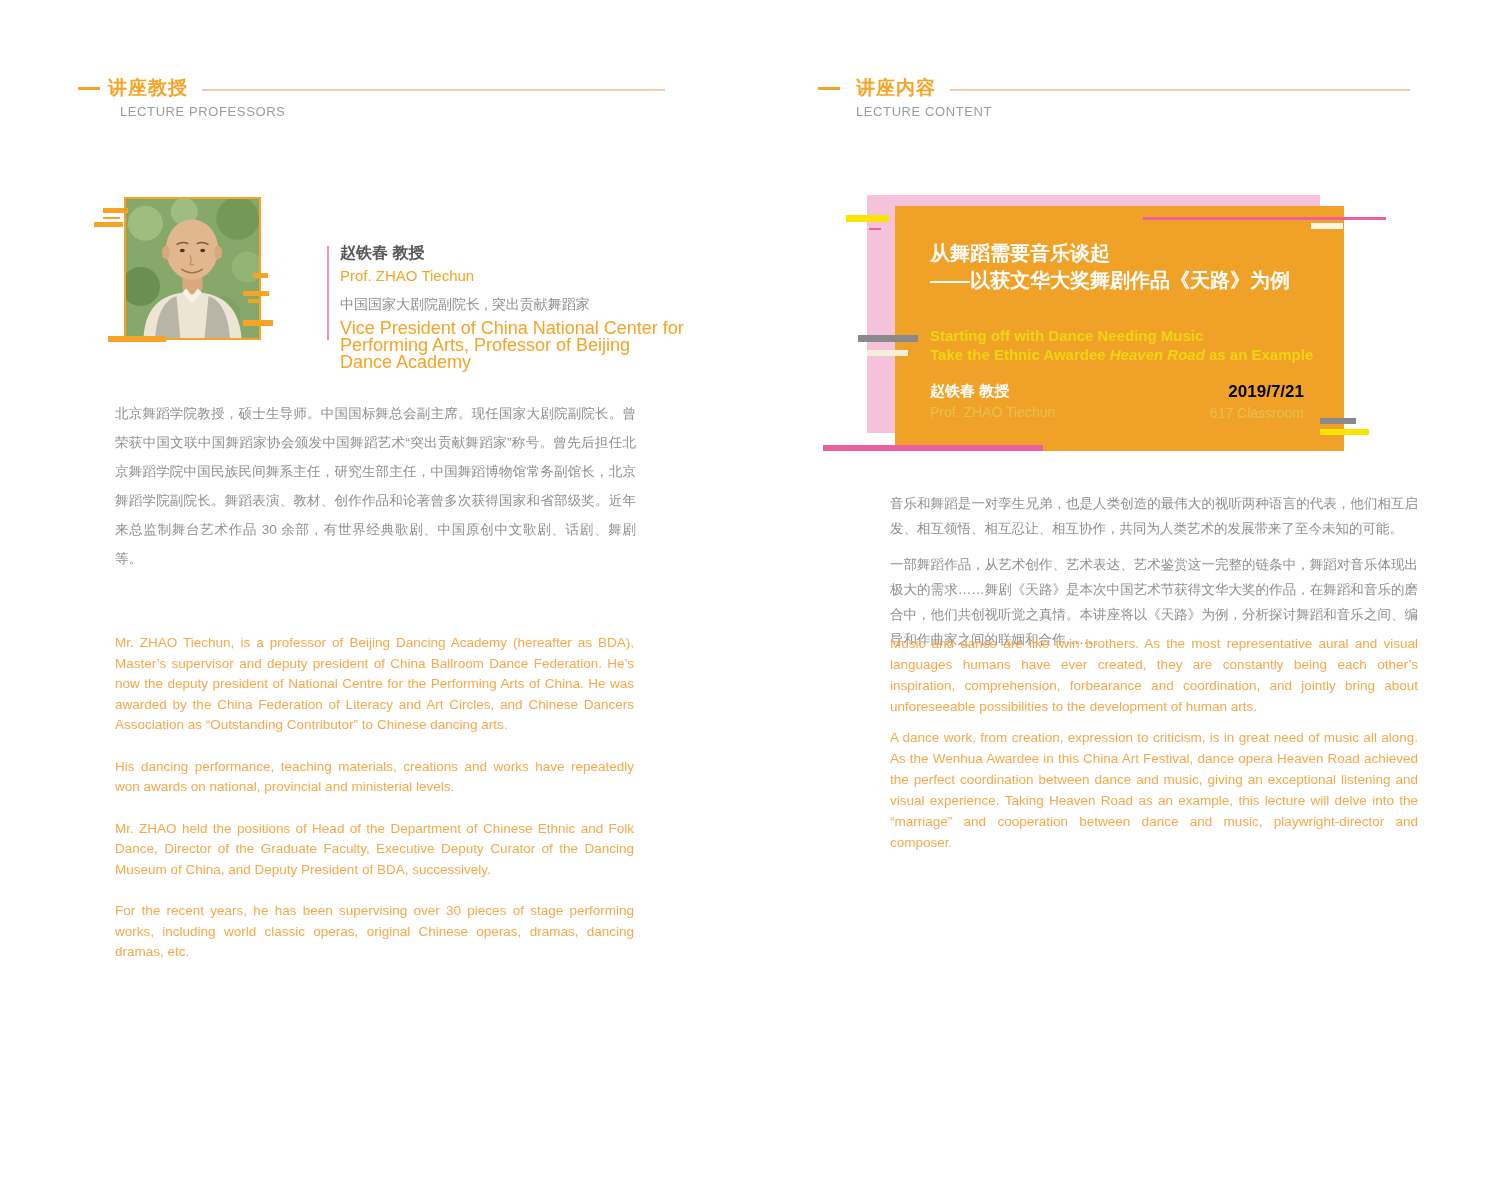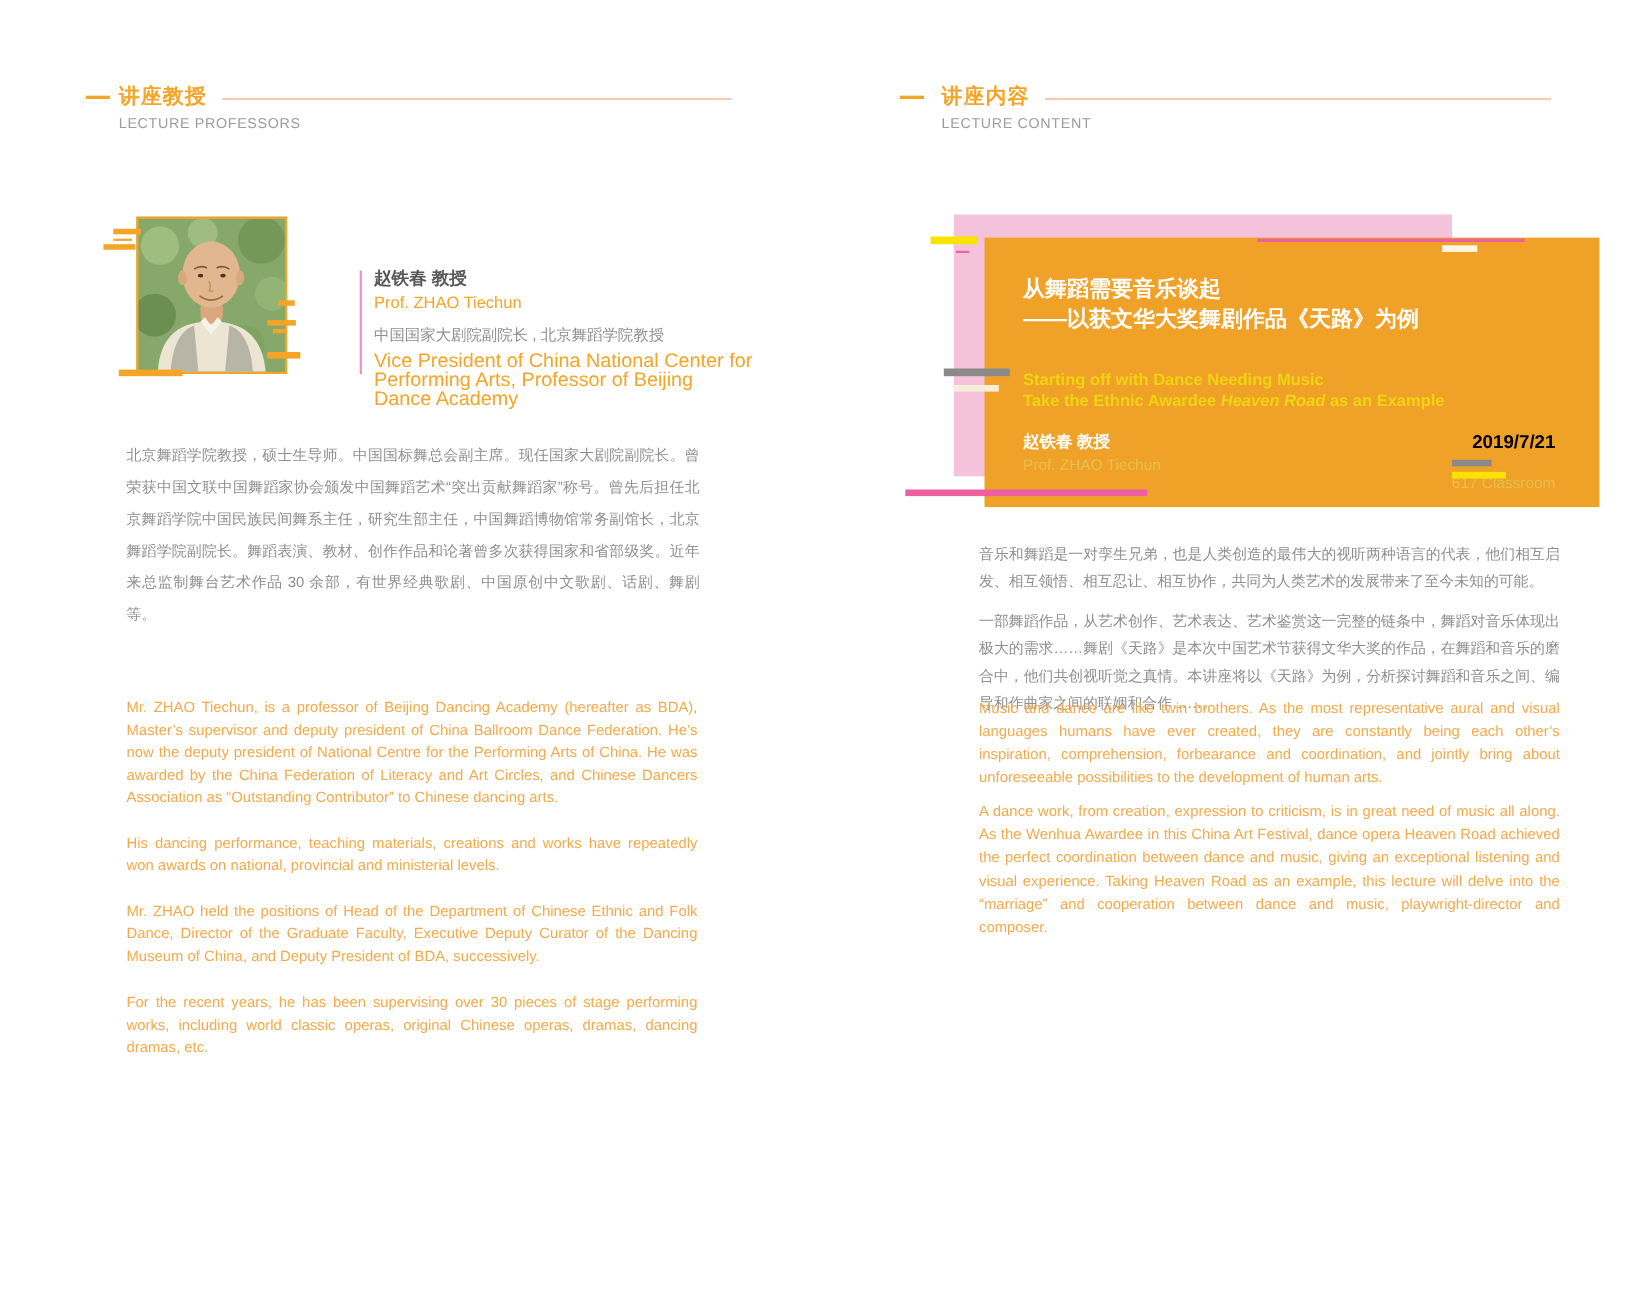--- a/index.html
+++ b/index.html
@@ -28,34 +28,34 @@
   .en-body p,.zh-body p{margin:0 0 21px 0;}
   
   .pink-back{background:var(--pink-light);}
   .card{background:var(--card-orange);}
   .card-title{color:#fff;font-weight:bold;font-size:20px;line-height:27px;white-space:nowrap;}
   .card-sub{color:var(--yellow-text);font-weight:bold;font-size:15px;line-height:19px;white-space:nowrap;}
   .card-footer{display:flex;justify-content:space-between;align-items:flex-start;}
   .speaker-zh{font-size:15px;font-weight:bold;color:#fff;}
   .speaker-en{font-size:14px;color:var(--muted-gold);margin-top:3px;}
   .card-date{font-size:17px;font-weight:bold;color:#000000;text-align:right;}
-  .card-room{font-size:14px;color:var(--muted-gold);margin-top:19px;text-align:left;}
+  .card-room{font-size:14px;color:var(--muted-gold);margin-top:3px;text-align:left;}
   .vline{width:2px;background:var(--pink-soft);}
 </style>
 </head>
 <body>
 
 <div class="page">
 
   <section>
 
     <div class="abs hdr-dash" style="left:78px;top:87px;width:22px;"></div>
     <div class="abs hdr-zh" style="left:108px;top:75px;">讲座教授</div>
     <div class="abs hdr-line" style="left:202px;top:89px;width:463px;"></div>
-    <div class="abs hdr-en" style="left:108px;top:104px;">LECTURE PROFESSORS</div>
+    <div class="abs hdr-en" style="left:120px;top:104px;">LECTURE PROFESSORS</div>
 
     <div class="abs photo-frame" style="left:124px;top:197px;width:137px;height:143px;">
       <svg viewBox="0 0 137 143" preserveAspectRatio="none">
         <rect width="137" height="143" fill="#86a86a"></rect>
         <circle cx="20" cy="25" r="18" fill="#a8c687" opacity="0.7"></circle>
         <circle cx="115" cy="20" r="22" fill="#6f9454" opacity="0.8"></circle>
         <circle cx="125" cy="70" r="16" fill="#9dbd7d" opacity="0.6"></circle>
         <circle cx="15" cy="90" r="20" fill="#5e8547" opacity="0.7"></circle>
         <circle cx="60" cy="13" r="14" fill="#b7d29a" opacity="0.5"></circle>
         <circle cx="100" cy="118" r="18" fill="#7ba25e" opacity="0.6"></circle>
@@ -83,21 +83,21 @@
     <div class="bar" style="left:253px;top:273px;width:15px;height:5px;background:var(--orange);"></div>
     <div class="bar" style="left:243px;top:291px;width:26px;height:5px;background:var(--orange);"></div>
     <div class="bar" style="left:248px;top:299px;width:11px;height:4px;background:var(--orange);"></div>
     <div class="bar" style="left:243px;top:320px;width:30px;height:6px;background:var(--orange);"></div>
     <div class="bar" style="left:108px;top:336px;width:58px;height:6px;background:var(--orange);"></div>
 
     <div class="abs vline" style="left:327px;top:246px;height:94px;"></div>
     <div class="abs" style="left:340px;top:243px;">
       <div class="name-zh">赵铁春 教授</div>
       <div class="name-en">Prof. ZHAO Tiechun</div>
-      <div class="title-zh">中国国家大剧院副院长 , 北京舞蹈学院教授</div>
+      <div class="title-zh">中国国家大剧院副院长 , 突出贡献舞蹈家</div>
       <div class="title-en">Vice President of China National Center for Performing Arts, Professor of Beijing Dance Academy</div>
     </div>
 
     <div class="abs zh-body" style="left:115px;top:399px;width:521px;line-height:29px;">北京舞蹈学院教授，硕士生导师。中国国标舞总会副主席。现任国家大剧院副院长。曾荣获中国文联中国舞蹈家协会颁发中国舞蹈艺术“突出贡献舞蹈家”称号。曾先后担任北京舞蹈学院中国民族民间舞系主任，研究生部主任，中国舞蹈博物馆常务副馆长，北京舞蹈学院副院长。舞蹈表演、教材、创作作品和论著曾多次获得国家和省部级奖。近年来总监制舞台艺术作品 30 余部，有世界经典歌剧、中国原创中文歌剧、话剧、舞剧等。</div>
 
     <div class="abs en-body" style="left:115px;top:633px;width:519px;line-height:20.5px;">
       <p>Mr. ZHAO Tiechun, is a professor of Beijing Dancing Academy (hereafter as BDA), Master’s supervisor and deputy president of China Ballroom Dance Federation.  He’s now the deputy president of National Centre for the Performing Arts of China.  He was awarded by the China Federation of Literacy and Art Circles, and Chinese Dancers Association as “Outstanding Contributor” to Chinese dancing arts.</p>
       <p>His dancing performance, teaching materials, creations and works have repeatedly won awards on national, provincial and ministerial levels.</p>
       <p>Mr. ZHAO held the positions of Head of the Department of Chinese Ethnic and Folk Dance, Director of the Graduate Faculty, Executive Deputy Curator of the Dancing Museum of China, and Deputy President of BDA, successively.</p>
       <p>For the recent years, he has been supervising over 30 pieces of stage performing works, including world classic operas, original Chinese operas, dramas, dancing dramas, etc.</p>
@@ -105,21 +105,21 @@
   </section>
 
   <section>
 
     <div class="abs hdr-dash" style="left:818px;top:87px;width:22px;"></div>
     <div class="abs hdr-zh" style="left:856px;top:75px;">讲座内容</div>
     <div class="abs hdr-line" style="left:950px;top:89px;width:460px;"></div>
     <div class="abs hdr-en" style="left:856px;top:104px;">LECTURE CONTENT</div>
 
     <div class="abs pink-back" style="left:867px;top:195px;width:453px;height:238px;"></div>
-    <div class="abs card" style="left:895px;top:216px;width:529px;height:245px;padding-left:30px;">
+    <div class="abs card" style="left:895px;top:206px;width:449px;height:245px;">
       <div class="abs card-title" style="left:35px;top:34px;">
         <div>从舞蹈需要音乐谈起</div>
         <div>——以获文华大奖舞剧作品《天路》为例</div>
       </div>
       <div class="abs card-sub" style="left:35px;top:120px;">
         <div>Starting off with Dance Needing Music</div>
         <div><span>Take the Ethnic Awardee </span><i>Heaven Road</i><span> as an Example</span></div>
       </div>
       <div class="abs card-footer" style="left:35px;right:40px;top:176px;">
         <div>

